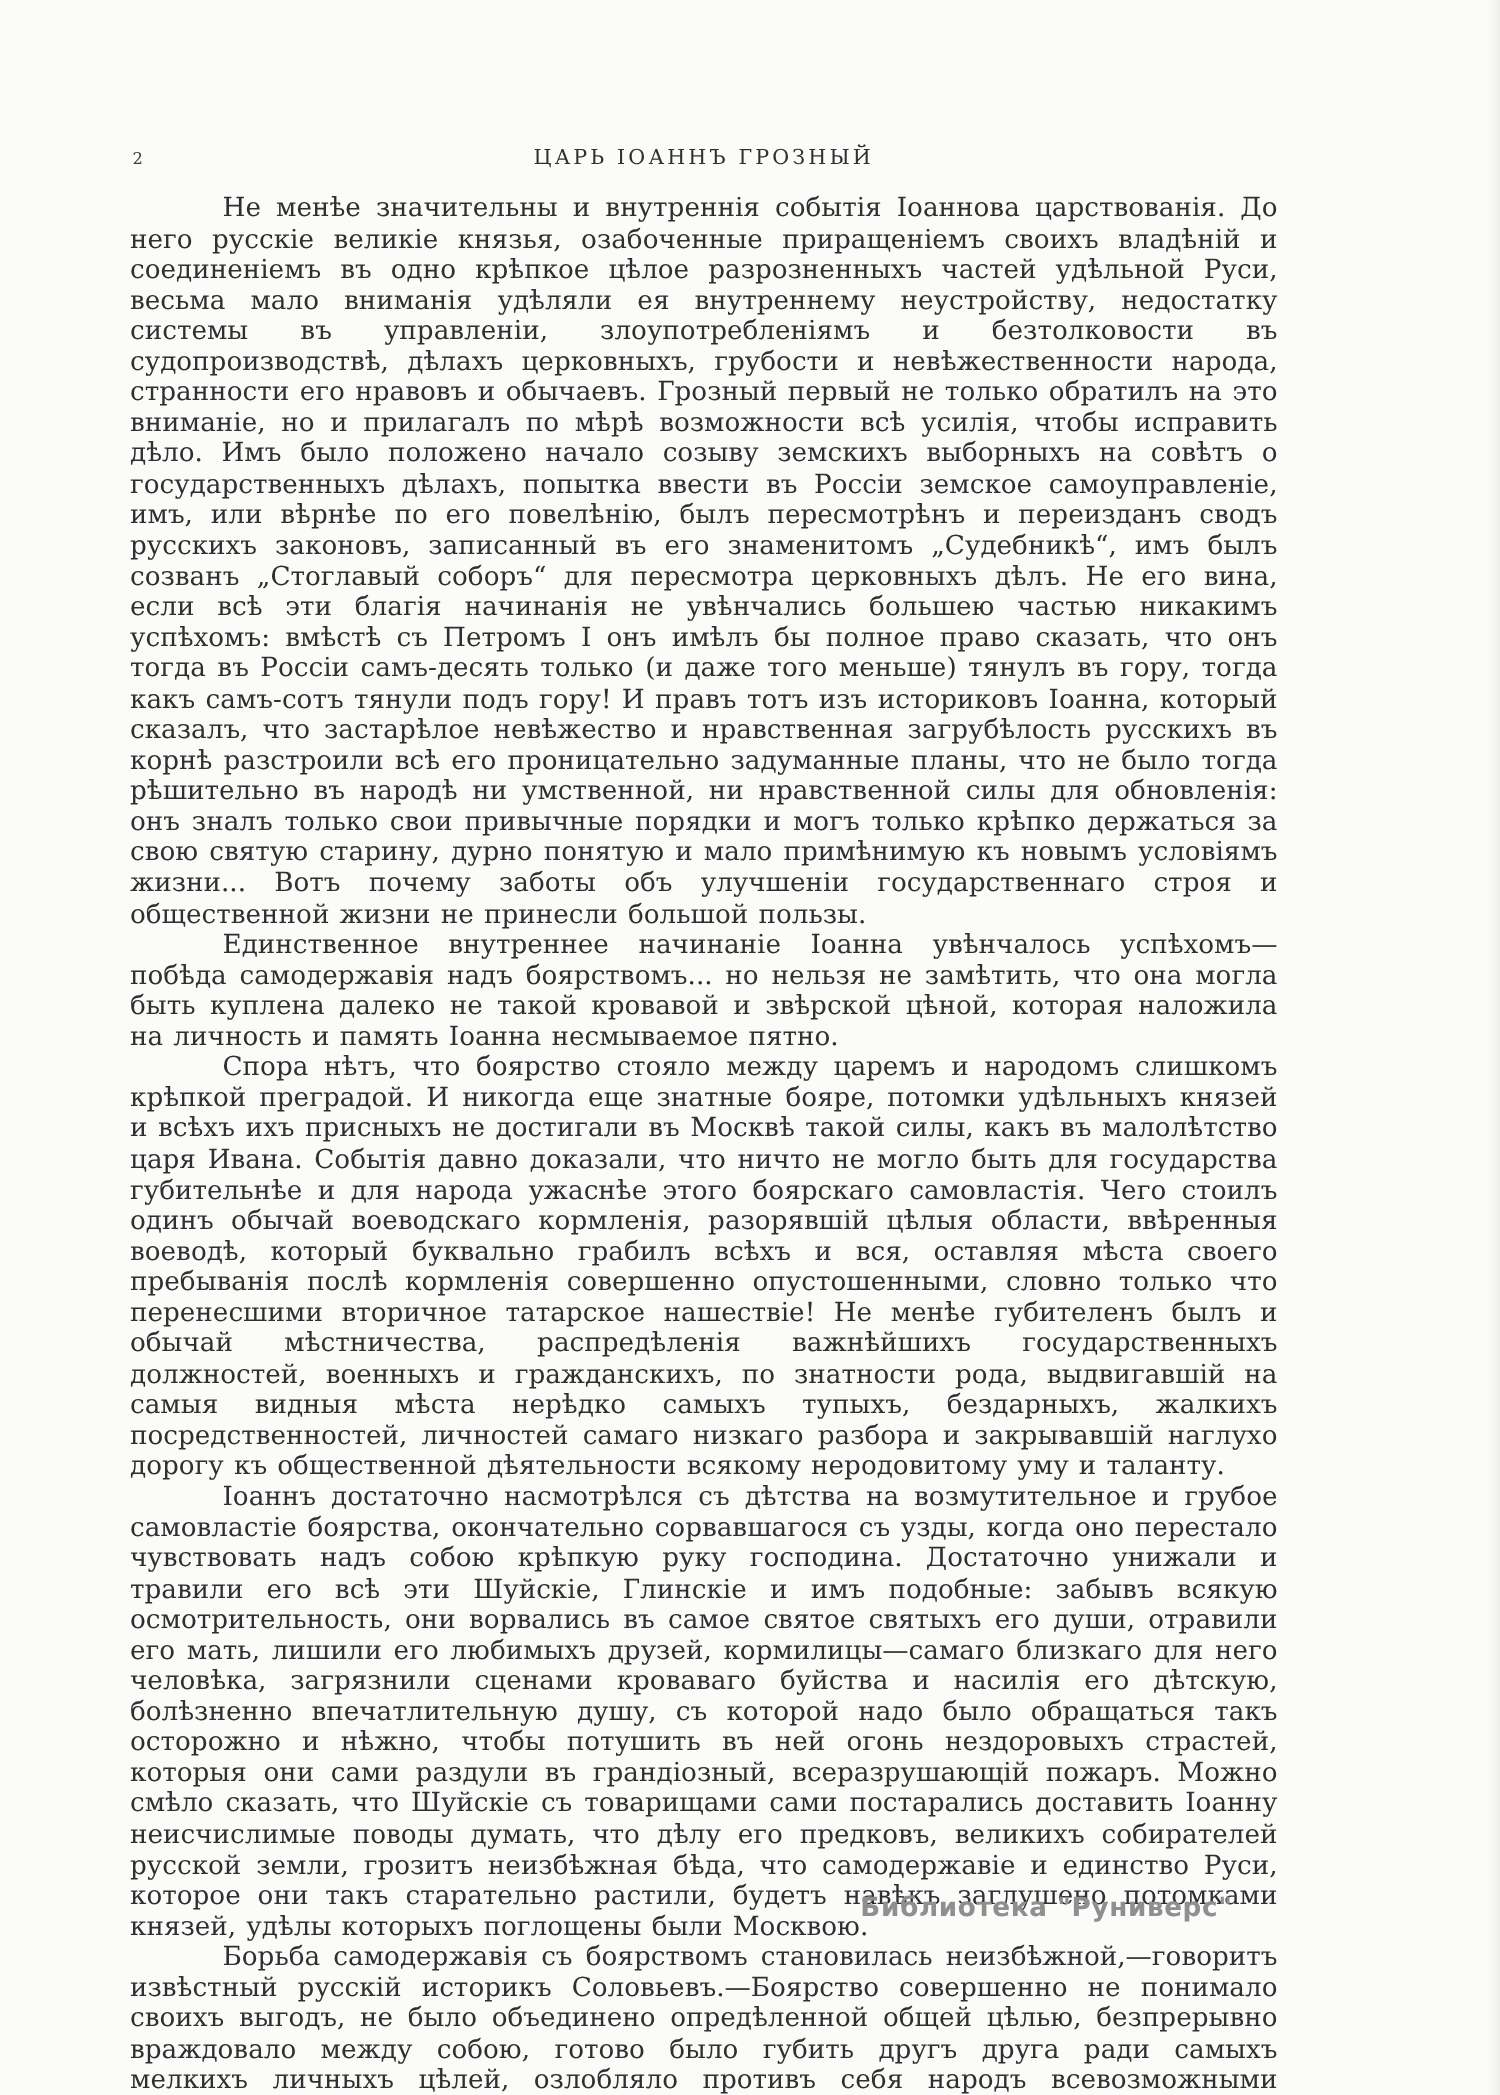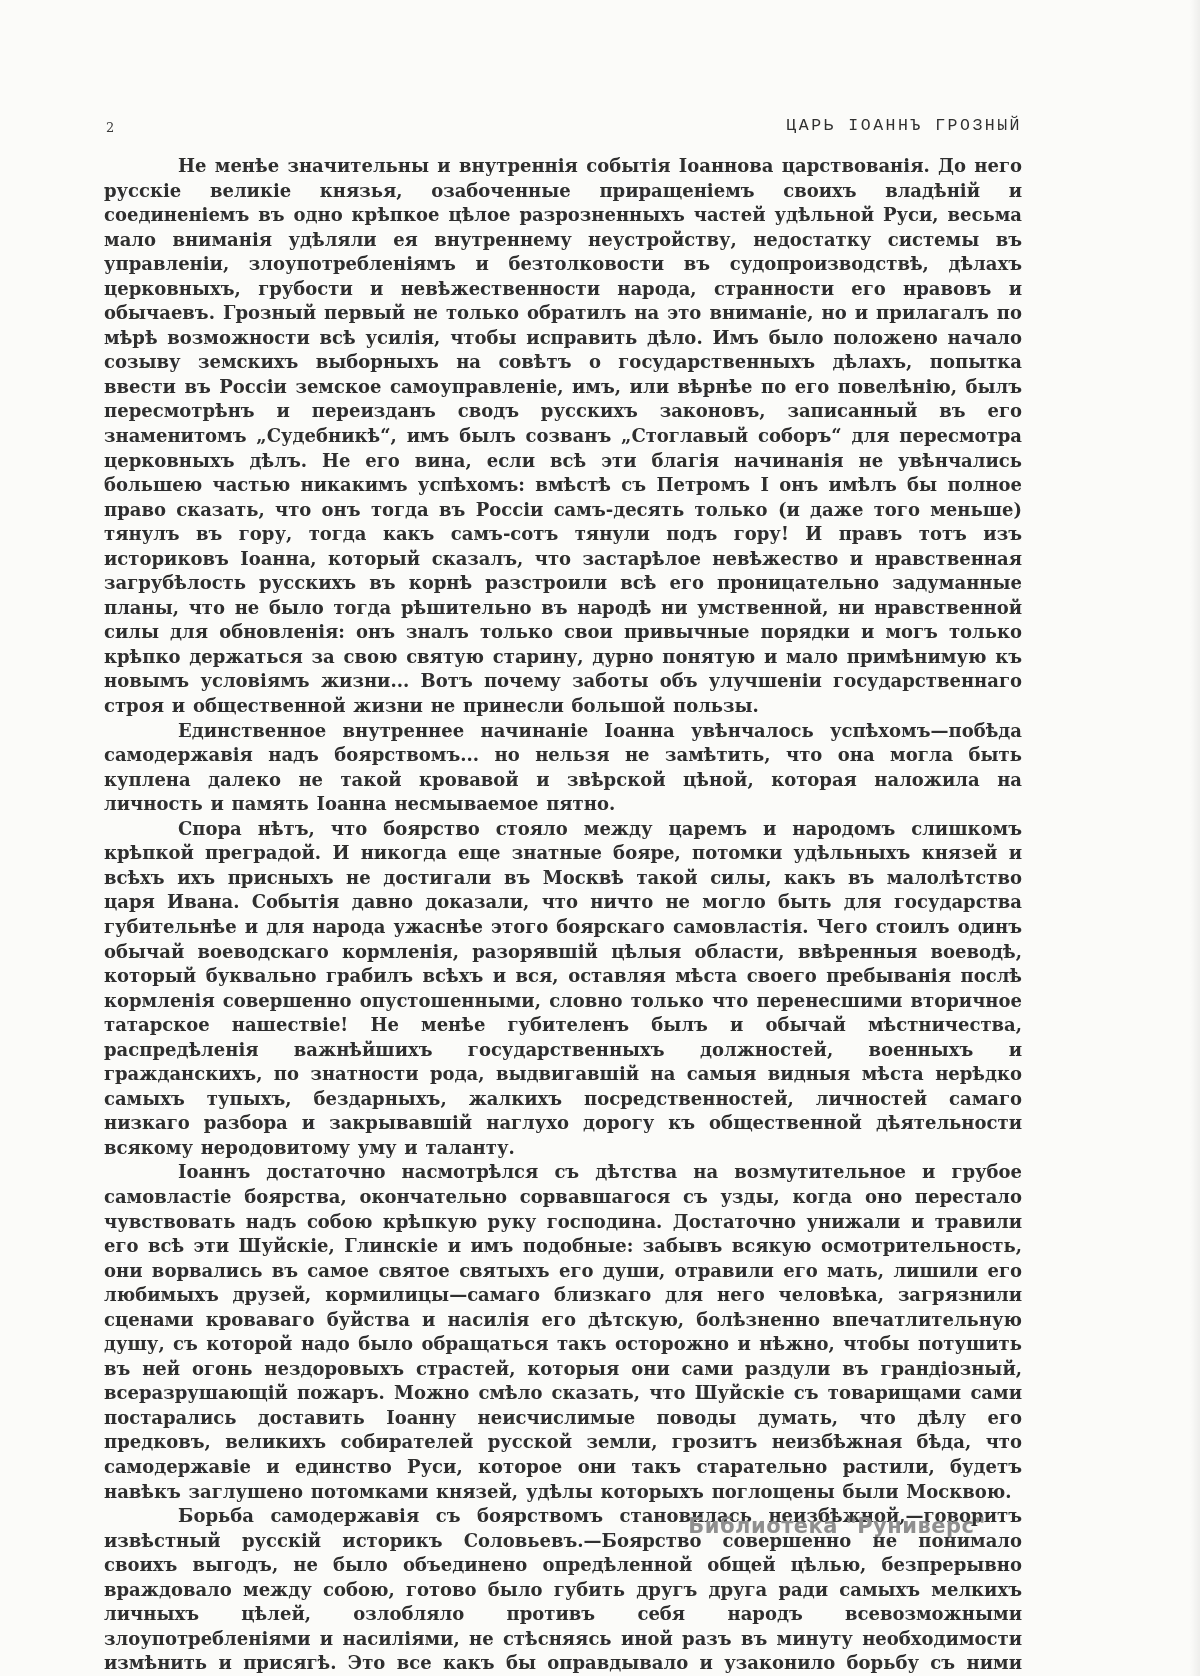--- a/index.html
+++ b/index.html
@@ -31,35 +31,33 @@
     margin-bottom: 14px;
   }
   .page-number {
     position: absolute;
     left: 2px;
     top: 6px;
     font-size: 13px;
     color: #3a3a3a;
   }
   .page-title {
-    text-align: right;
+    text-align: center;
     font-size: 16.5px;
     letter-spacing: 2.5px;
     color: #303030;
     padding-top: 2px;
-    font-family: Liberation Mono, monospace;
   }
   .body-text p {
-    font-size: 18px;
+    font-size: 21px;
     line-height: 24.55px;
     text-align: justify;
     text-indent: 74px;
     color: #2f2f2f;
     word-spacing: 1.5px;
-    font-weight: bold;
   }
   .watermark {
     position: absolute;
     right: 214px;
     bottom: 138px;
     font-family: "DejaVu Sans", sans-serif;
     font-size: 21px;
     font-weight: bold;
     color: #8f8f8f;
     letter-spacing: 0.5px;

